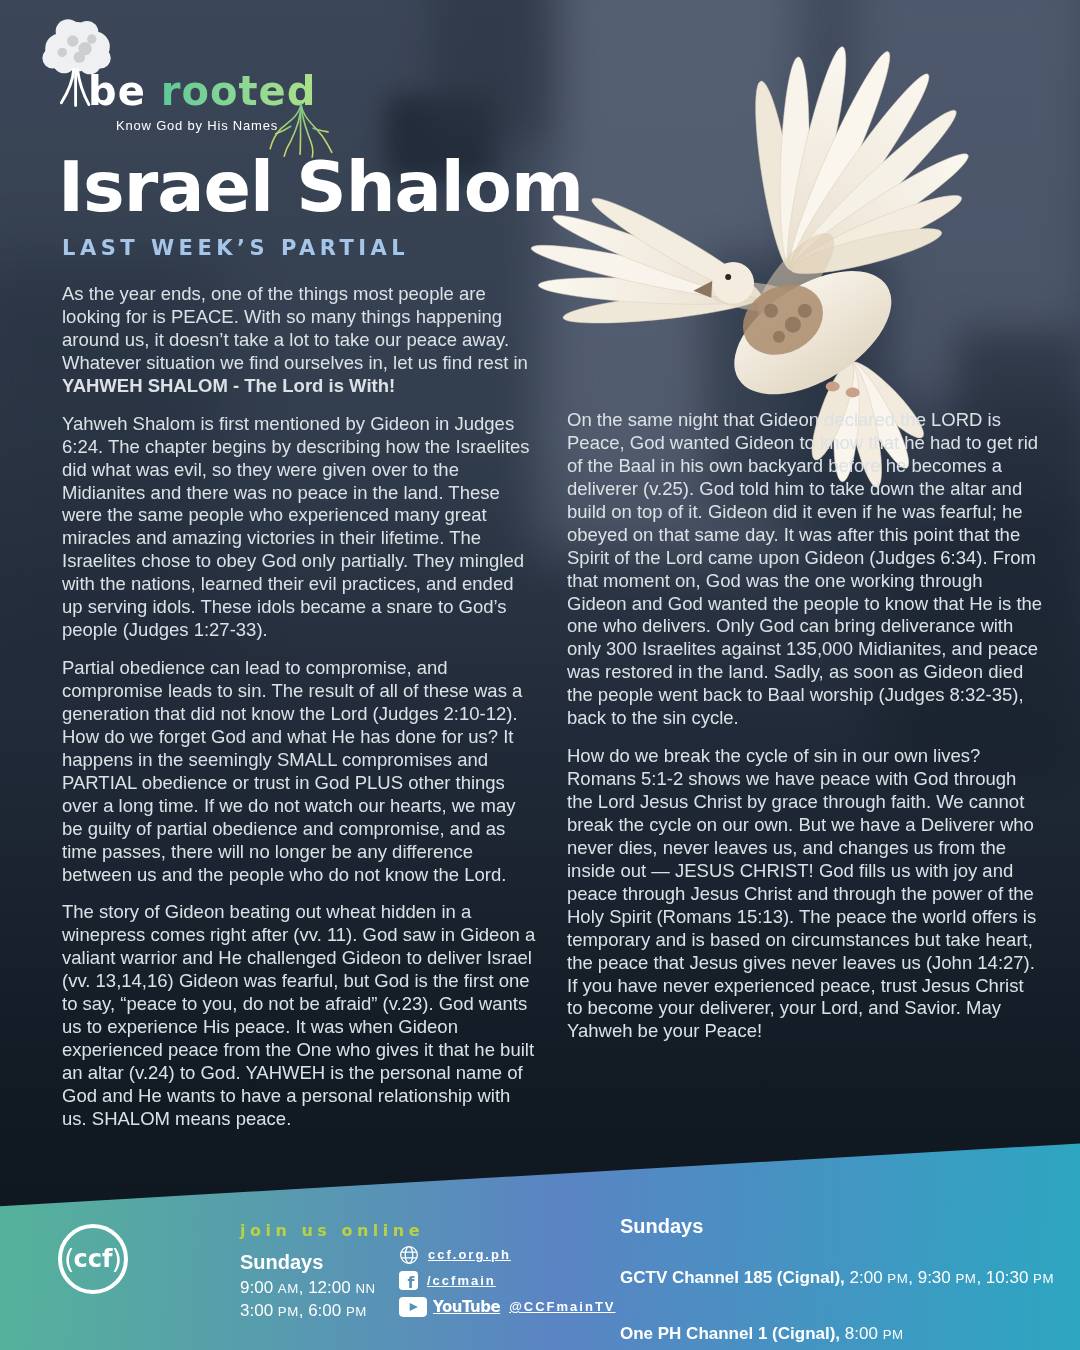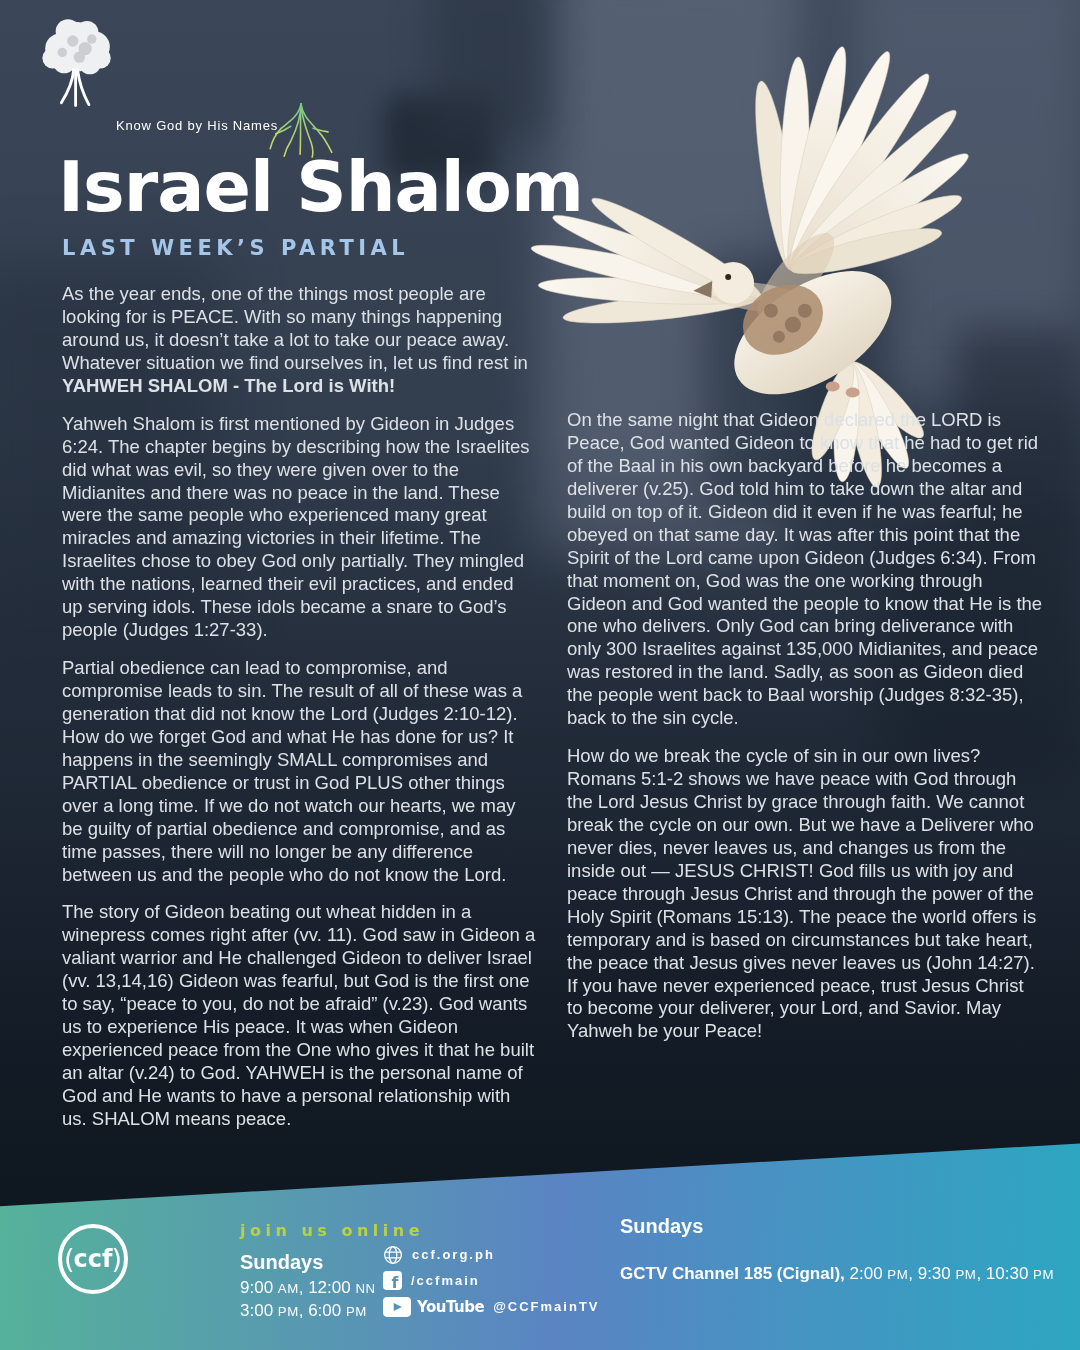--- a/index.html
+++ b/index.html
@@ -53,27 +53,27 @@
     background:linear-gradient(92deg,#55b29a 0%,#5a84c3 52%,#2da6c1 100%);color:#fff;}
   .ccf-badge{position:absolute;left:58px;top:106px;width:62px;height:62px;border:4px solid #fff;border-radius:50%;
     display:flex;align-items:center;justify-content:center;
     font-family:"DejaVu Sans","Liberation Sans",sans-serif;font-weight:bold;font-size:24px;line-height:1;}
   .ccf-badge .paren{font-weight:normal;font-size:27px;margin:0 -1px;position:relative;top:-1px;}
   .footer-heading{font-family:"DejaVu Sans","Liberation Sans",sans-serif;font-weight:bold;
     font-size:16px;letter-spacing:4.5px;color:#b9d243;margin:0 0 11px 0;white-space:nowrap;}
   .footer-day{font-size:20px;font-weight:bold;margin:0 0 3px 0;}
   .footer-line{font-size:17px;line-height:22px;}
   .online{position:absolute;left:240px;top:103px;}
-  .contacts{position:absolute;left:383px;top:126px;}
+  .contacts{position:absolute;left:399px;top:126px;text-decoration:underline;}
   .contact-row{display:flex;align-items:center;gap:9px;height:21px;margin-bottom:5px;}
   .contact-label{font-size:13px;font-weight:bold;letter-spacing:2px;white-space:nowrap;}
   .yt-brand{font-family:"DejaVu Sans","Liberation Sans",sans-serif;font-weight:bold;font-size:15px;
     letter-spacing:-0.5px;margin-left:-3px;}
   .broadcast{position:absolute;left:620px;top:97px;}
-  .channel{font-size:17px;line-height:23px;white-space:nowrap;margin-top:24px;}
+  .channel{font-size:17px;line-height:31px;white-space:nowrap;margin-top:24px;}
   .channel .b{font-weight:bold;}
   .sc{font-size:.78em;letter-spacing:.5px;}
 </style>
 </head>
 <body>
 
 <div class="bg-base">
   <div class="blob b1"></div>
   <div class="blob b2"></div>
   <div class="blob b3"></div>
@@ -200,20 +200,23 @@
         <circle cx="34" cy="40" r="5"></circle>
       <circle cx="52" cy="45" r="6"></circle>
         <circle cx="65" cy="26" r="5"></circle>
     </g>
     <g stroke="#ffffff" stroke-width="3" stroke-linecap="round" fill="none">
       <path d="M46,58 C45,72 40,82 33,93"></path>
       <path d="M50,58 C52,74 56,84 62,95"></path>
       <path d="M48,60 L48,96"></path>
     </g>
   </svg>
+  <div class="wordmark">
+    <span class="wm-be">be</span><span class="wm-be">&nbsp;</span><span class="wm-rooted">rooted</span>
+  </div>
   <svg id="roots" width="90" height="56" viewBox="0 0 90 60" aria-hidden="true">
     <defs>
       <linearGradient id="gR" x1="0" y1="0" x2="0" y2="1">
         <stop offset="0" stop-color="#7ccf8e"></stop>
           <stop offset="1" stop-color="#d6de67"></stop>
       </linearGradient>
     </defs>
     <g stroke="url(#gR)" stroke-width="1.7" stroke-linecap="round" fill="none" opacity=".95">
       <path d="M45,2 C43,14 34,20 24,28 C18,34 14,42 12,50"></path>
       <path d="M45,2 C47,16 56,22 64,32 C70,38 74,46 78,54"></path>
@@ -285,14 +288,15 @@
         <path fill="#fff" fill-rule="evenodd" d="M5,0 H29 A5,5 0 0 1 34,5 V19 A5,5 0 0 1 29,24 H5 A5,5 0 0 1 0,19 V5 A5,5 0 0 1 5,0 Z M13,7 L23,12 L13,17 Z"></path>
       </svg>
       <span class="yt-brand">YouTube</span>
       <span class="contact-label">@CCFmainTV</span>
     </div>
   </div>
 
   <div class="broadcast">
     <div class="footer-day">Sundays</div>
     <div class="channel"><span class="b">GCTV Channel 185 (Cignal),</span><span class="times-sc"> 2:00 <span class="sc">PM</span>, 9:30 <span class="sc">PM</span>, 10:30 <span class="sc">PM</span></span></div>
+    <div class="channel"><span class="b">One PH Channel 1 (Cignal),</span><span class="times-sc"> 8:00 <span class="sc">PM</span></span></div>
   </div>
 </div>
 
 </body></html>

